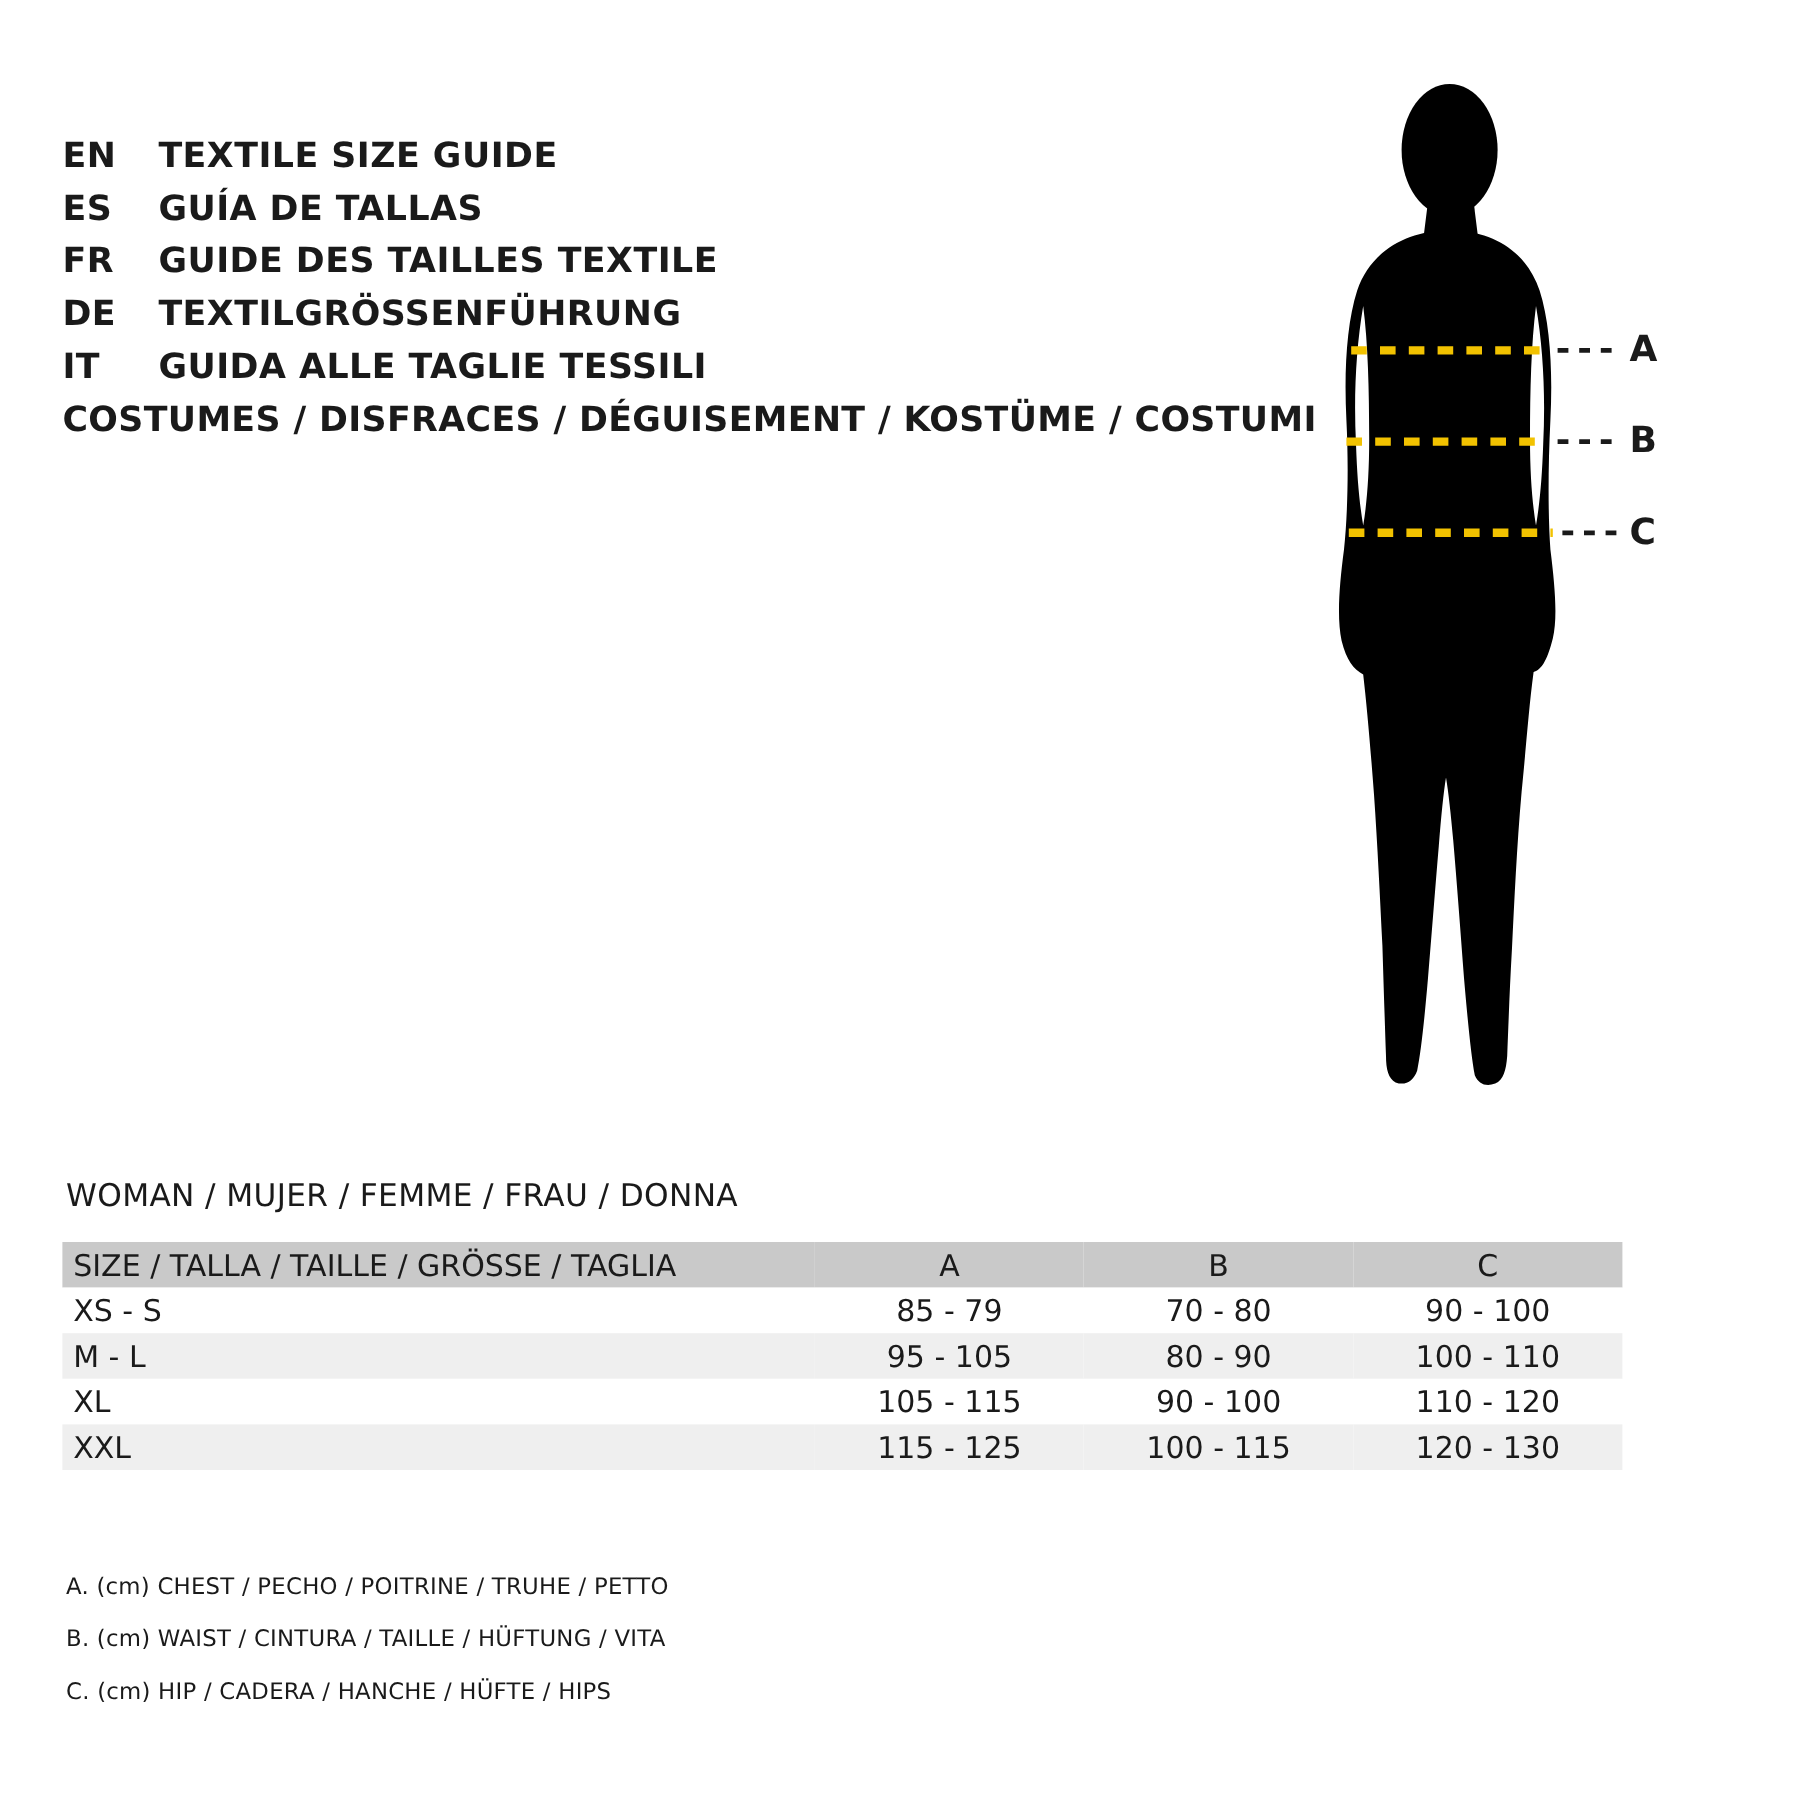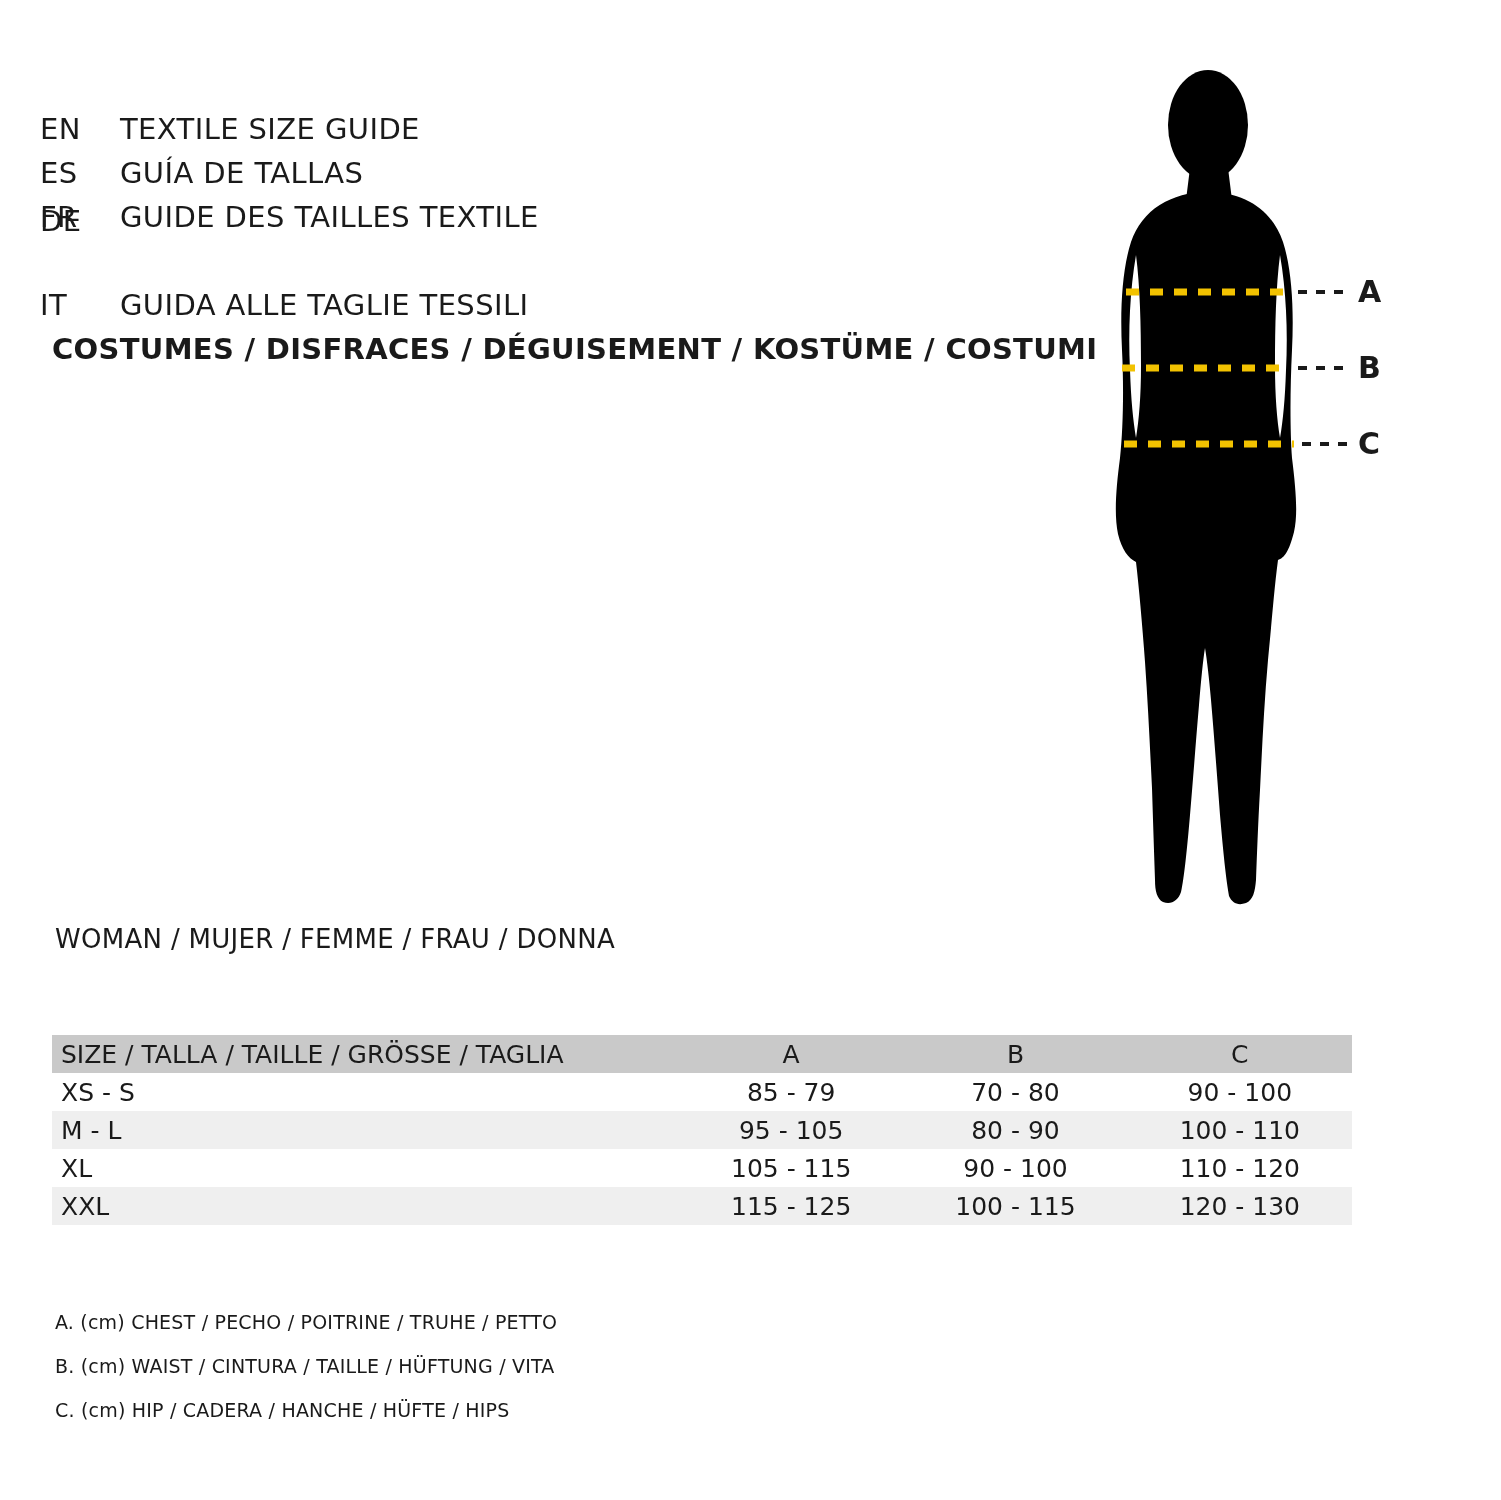--- a/index.html
+++ b/index.html
@@ -12,23 +12,24 @@
     height: 1500px;
     position: relative;
     font-family: "DejaVu Sans", sans-serif;
     color: #1a1a1a;
     overflow: hidden;
   }
 
   
   .lang-block {
     position: absolute;
-    left: 40px;
+    left: 52px;
     top: 72px;
     width: 950px;
+    font-weight: bold;
   }
   .lang-row {
     display: flex;
     align-items: baseline;
     height: 44px;
     font-size: 29px;
     letter-spacing: 0.4px;
     color: #1a1a1a;
   }
   .lang-code {
@@ -70,21 +71,21 @@
     color: #1a1a1a;
   }
   .letter-a { left: 318px; top: 214px; }
   .letter-b { left: 318px; top: 290px; }
   .letter-c { left: 318px; top: 366px; }
 
   
   .table-caption {
     position: absolute;
     left: 55px;
-    top: 924px;
+    top: 982px;
     font-size: 26px;
     letter-spacing: 0.3px;
     color: #1a1a1a;
   }
 
   table.size-table {
     position: absolute;
     left: 52px;
     top: 1035px;
     width: 1300px;
@@ -144,20 +145,21 @@
   <div class="lang-row">
     <span class="lang-code">ES</span>
     <span class="lang-text">GUÍA DE TALLAS</span>
   </div>
   <div class="lang-row">
     <span class="lang-code">FR</span>
     <span class="lang-text">GUIDE DES TAILLES TEXTILE</span>
   </div>
   <div class="lang-row">
     <span class="lang-code">DE</span>
+    <span class="lang-text">TEXTILGRÖSSENFÜHRUNG</span>
   </div>
   <div class="lang-row">
     <span class="lang-code">IT</span>
     <span class="lang-text">GUIDA ALLE TAGLIE TESSILI</span>
   </div>
 </div>
 
 <div class="costumes-line">COSTUMES / DISFRACES / DÉGUISEMENT / KOSTÜME / COSTUMI</div>
 
 <div class="figure-area">

